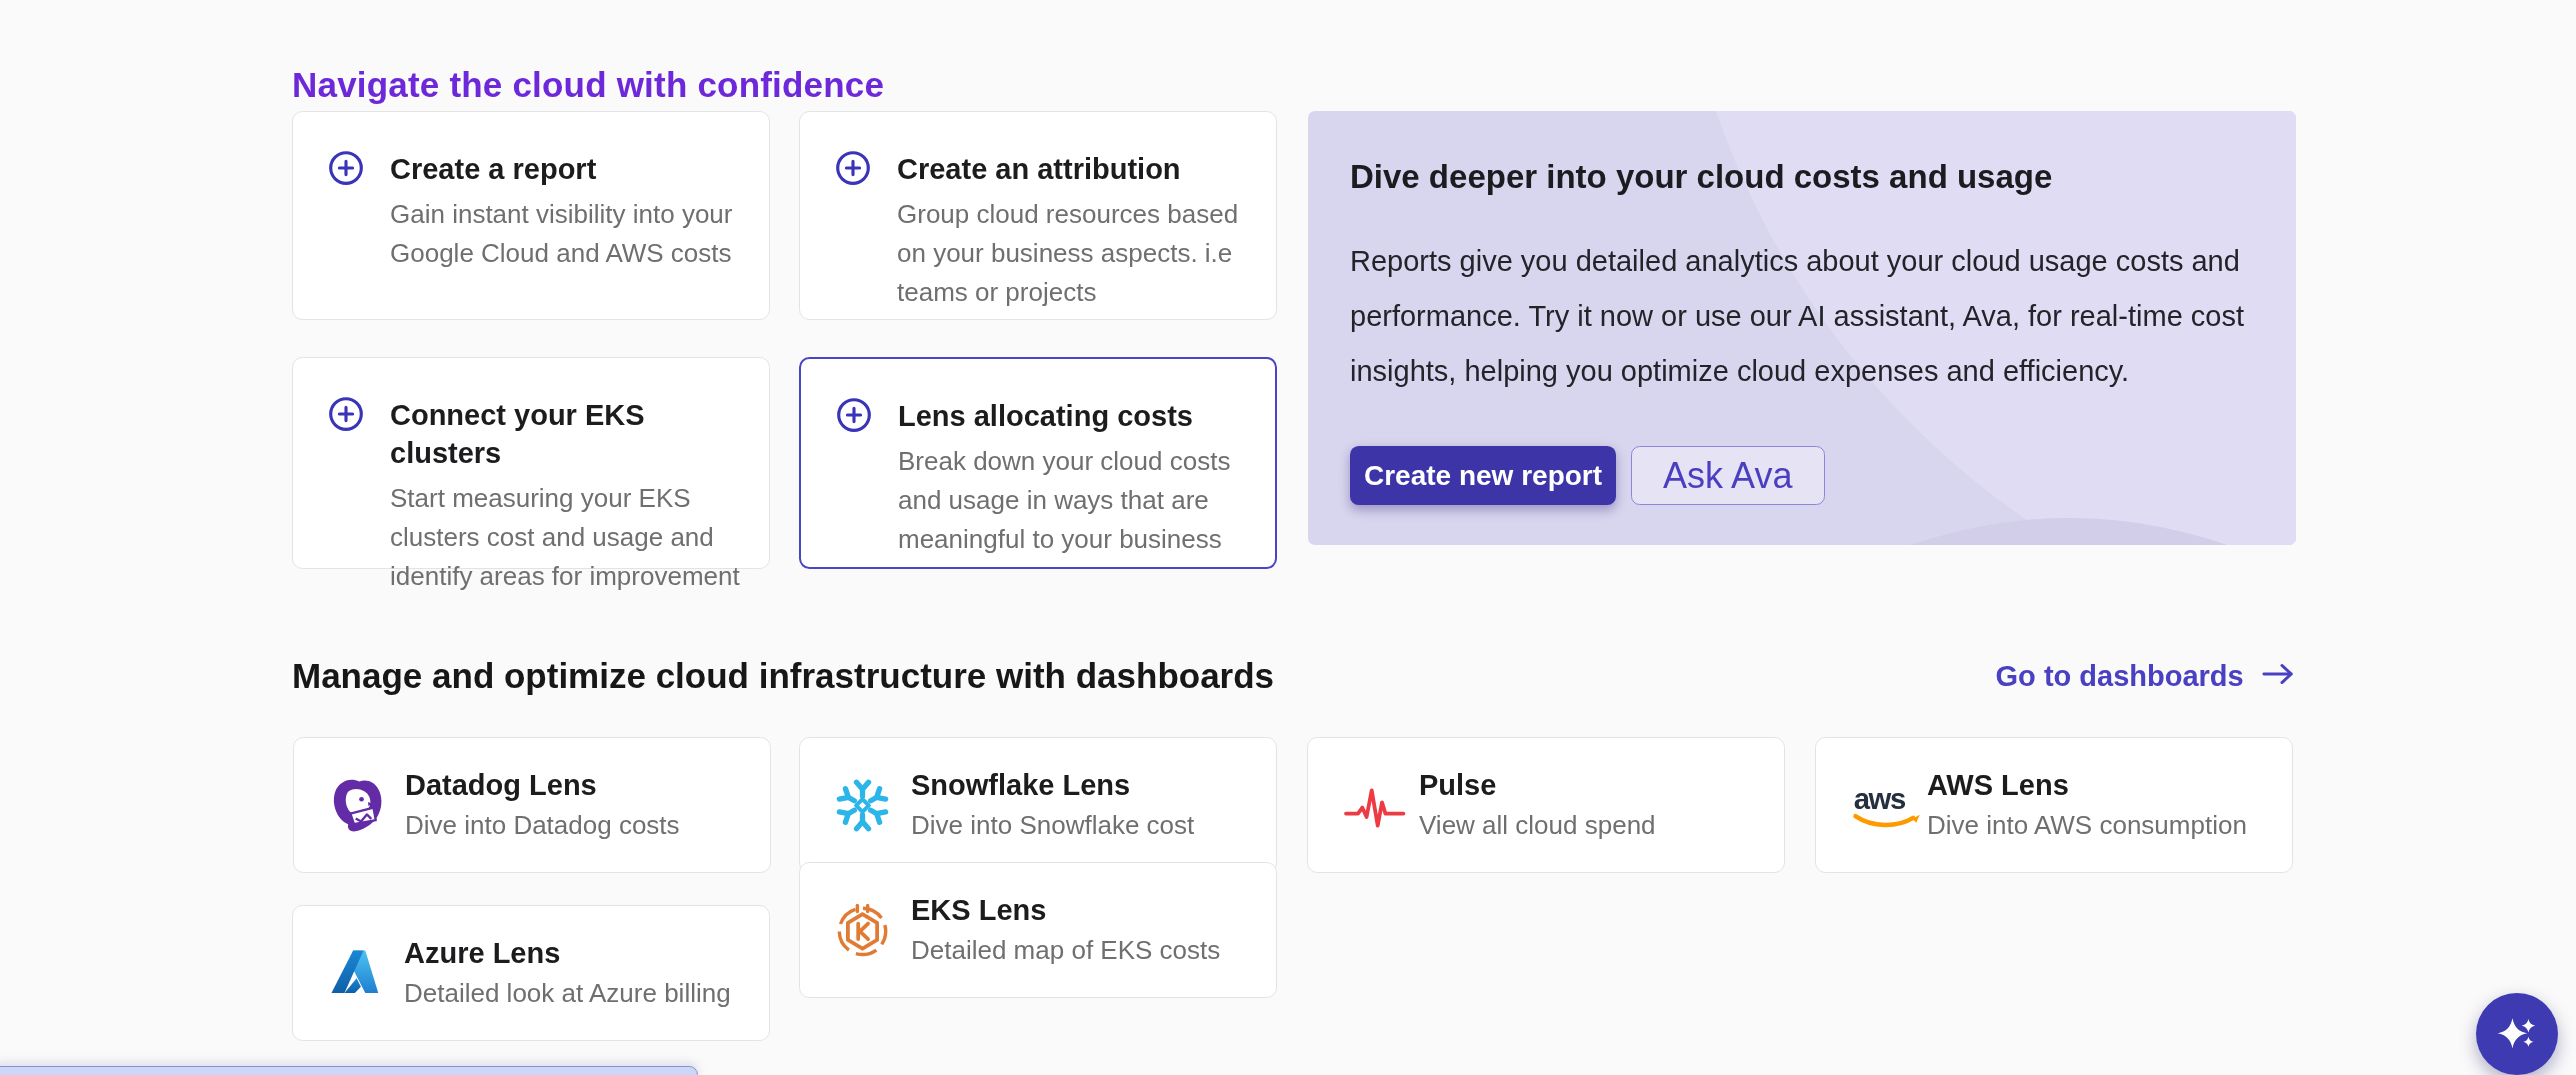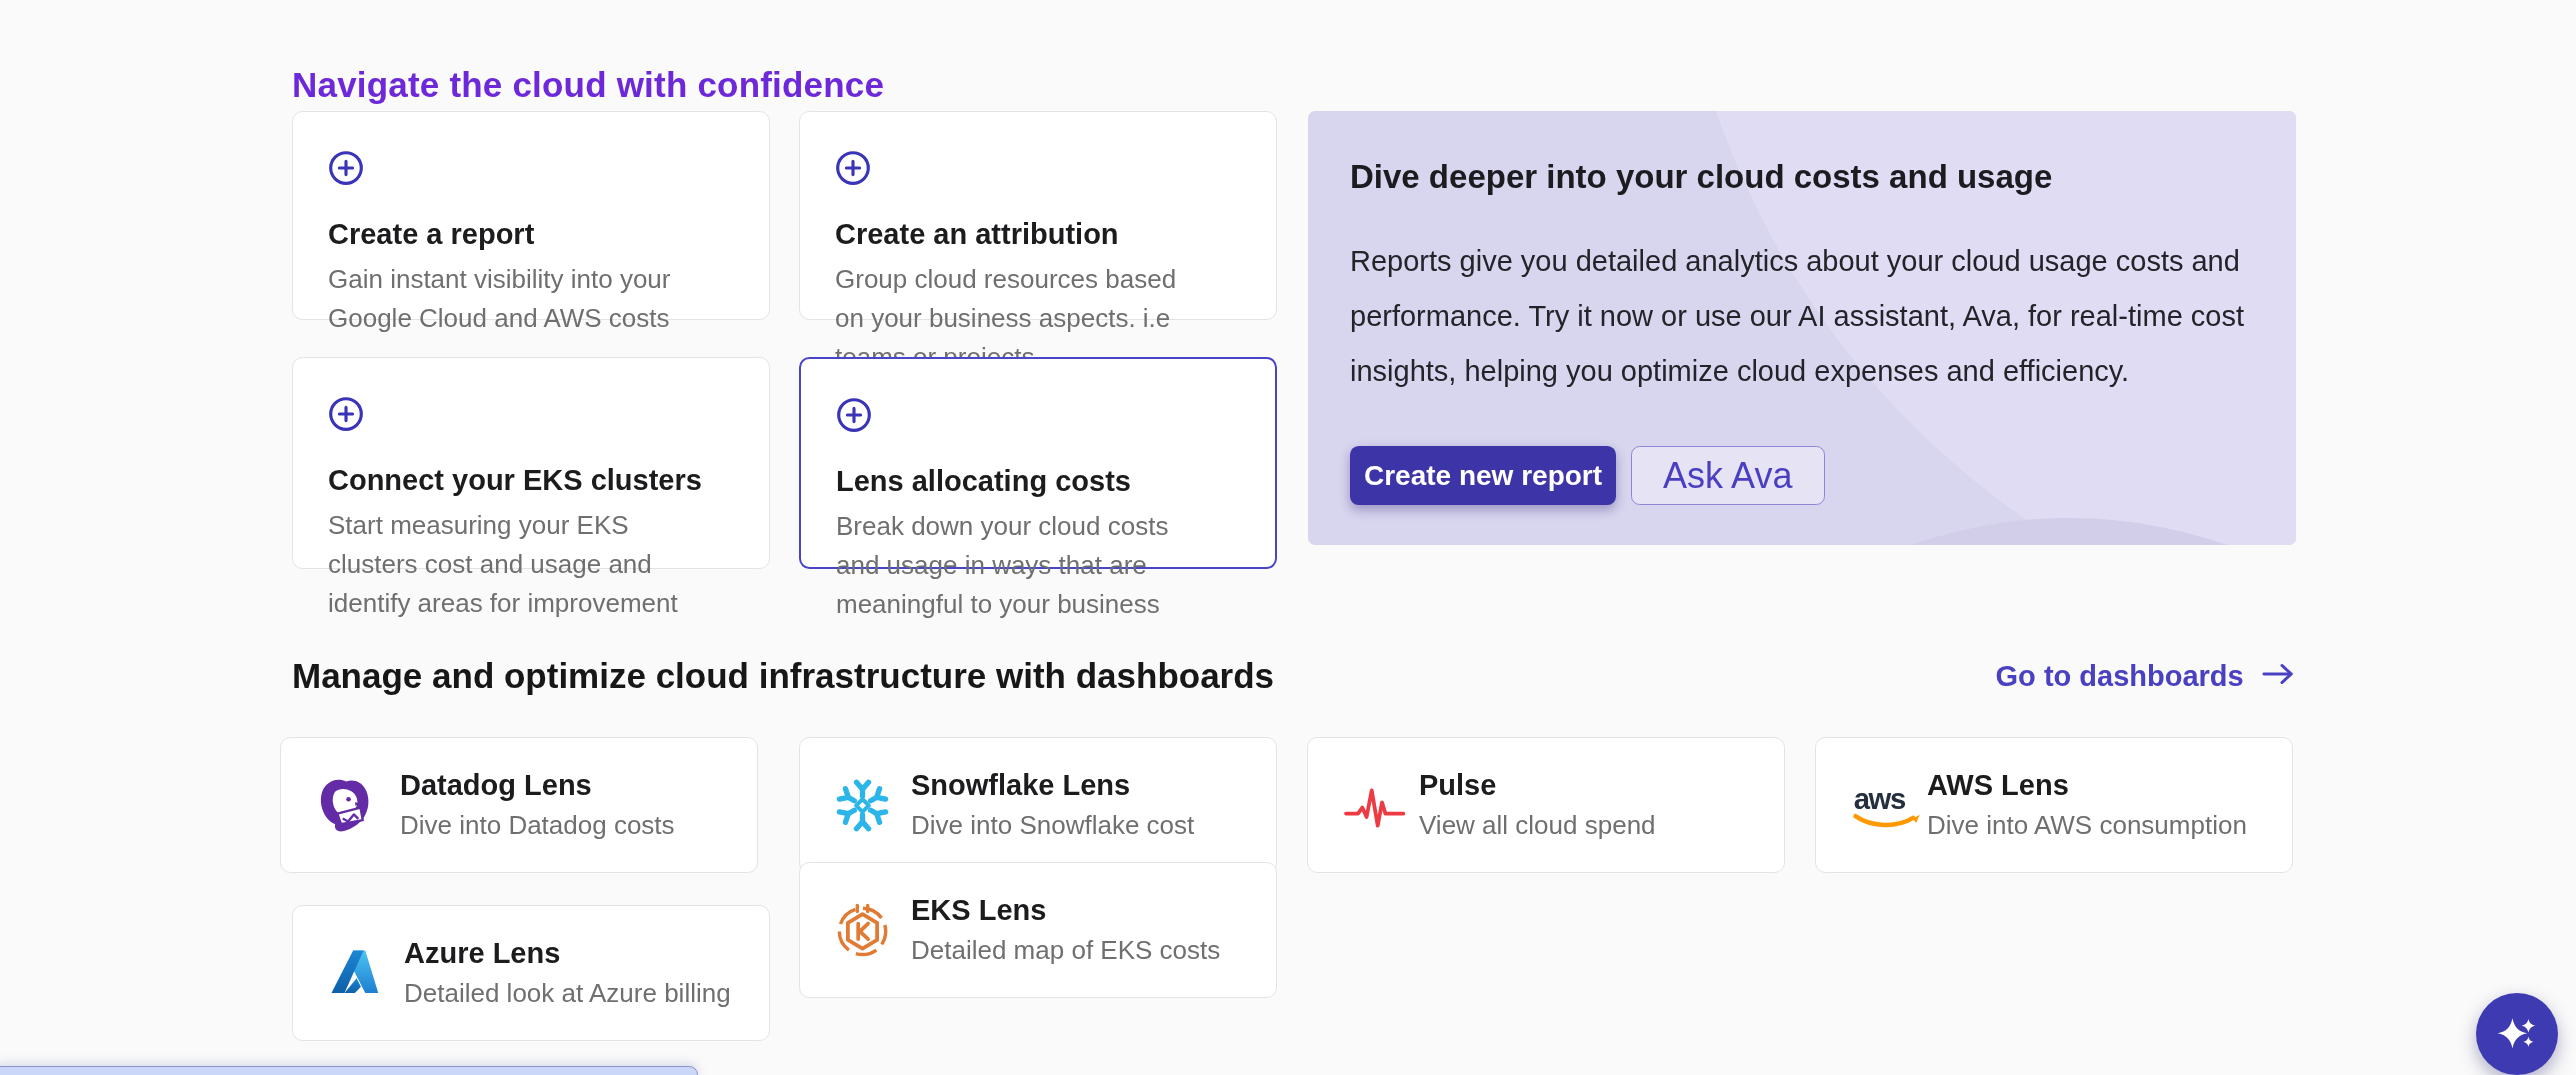--- a/index.html
+++ b/index.html
@@ -14,21 +14,21 @@
     font-size:35px;font-weight:700;color:#6d28d9;letter-spacing:0.2px;
   }
   #heading-actions{top:42px;}
   
   .action-card{
     position:absolute;width:478px;box-sizing:border-box;
     background:#fff;border:1.7px solid #e3e3e3;border-radius:10.4px;
     cursor:pointer;
   }
   .action-card.highlighted{border:2.6px solid #4a45c6;}
-  .ac-inner{display:flex;gap:26px;padding:38px 29px 0 35px;flex-direction:column;}
+  .ac-inner{display:flex;gap:26px;padding:38px 29px 0 35px;}
   .plus-wrap{flex:0 0 36px;margin-top:0;}
   .ac-title{font-size:29px;font-weight:700;color:#1c1c1e;line-height:38px;}
   .ac-desc{font-size:26px;color:#6f6f6f;line-height:39px;margin-top:7px;max-width:365px;}
   
   .promo{
     position:absolute;left:1308px;top:111px;width:988px;height:434px;
     background:#d8d5ee;border-radius:7px;overflow:hidden;
   }
   .promo::before{
     content:"";position:absolute;width:1644px;height:1644px;border-radius:50%;
@@ -72,21 +72,21 @@
     display:flex;align-items:center;padding-left:35px;cursor:pointer;
   }
   .dc-icon{flex:0 0 76px;display:flex;align-items:center;}
   .dc-title{font-size:29px;font-weight:700;color:#1c1c1e;}
   .dc-desc{font-size:26px;color:#6f6f6f;margin-top:7.8px;}
   
   #ac1{left:292px;top:111px;height:209px;}
   #ac2{left:799px;top:111px;height:209px;}
   #ac3{left:292px;top:357px;height:212px;}
   #ac4{left:799px;top:357px;height:212px;}
-  #dc1{left:280px;top:737px;gap:8px;}
+  #dc1{left:293px;top:737px;}
   #dc2{left:799px;top:737px;}
   #dc3{left:1307px;top:737px;}
   #dc4{left:1815px;top:737px;}
   #dc5{left:292px;top:905px;}
   #dc6{left:799px;top:862px;}
   
   .fab{
     position:absolute;left:2476px;top:993px;width:82px;height:82px;border-radius:50%;
     background:#3e3bb2;display:flex;align-items:center;justify-content:center;
     box-shadow:0 7px 17.3px rgba(35,35,110,.35);cursor:pointer;border:none;

